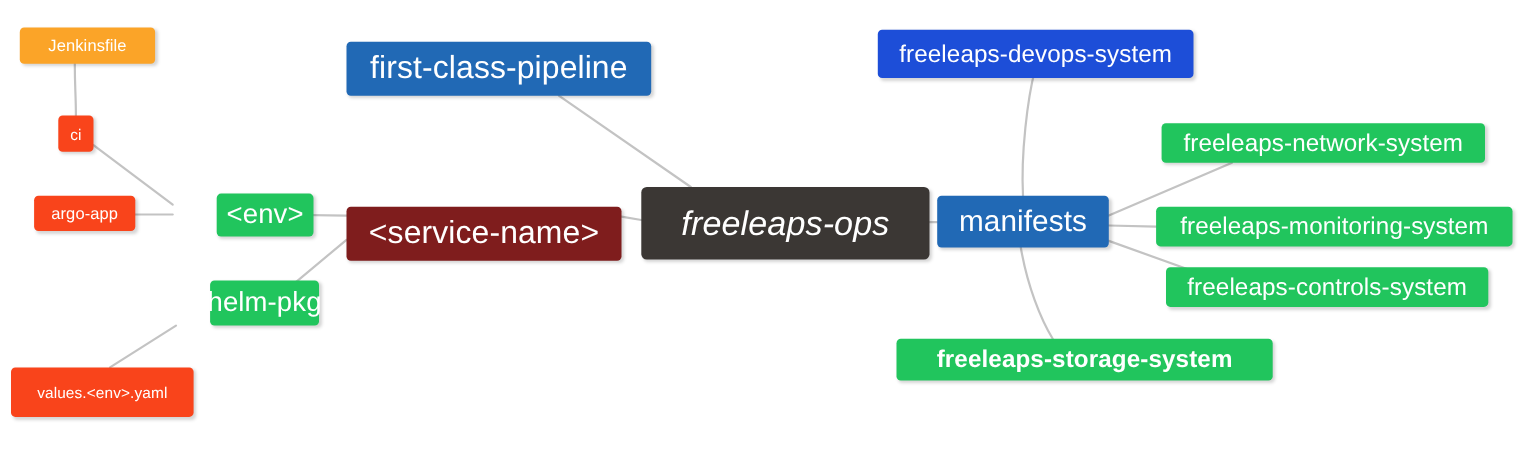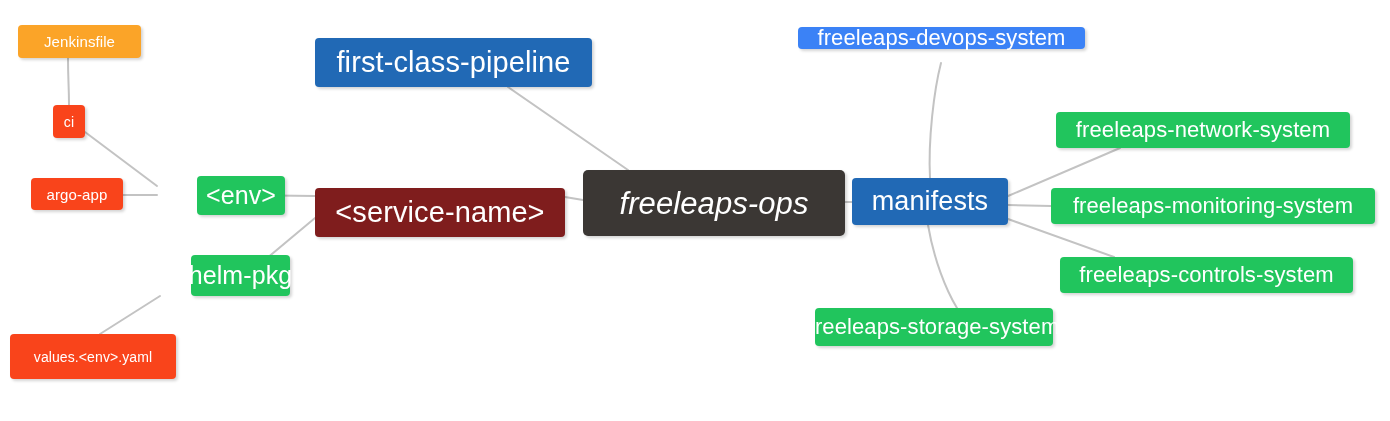--- a/index.html
+++ b/index.html
@@ -108,20 +108,20 @@
       <div class="mm-node lvl-orange" style="left: 18px; top: 25px; width: 123px; height: 33px; background: rgb(251, 164, 40);">Jenkinsfile</div>
       <div class="mm-node lvl-red-sm" style="left: 53px; top: 105px; width: 32px; height: 33px; background: rgb(249, 68, 27);">ci</div>
       <div class="mm-node lvl-red" style="left: 31px; top: 178px; width: 92px; height: 32px; background: rgb(249, 68, 27);">argo-app</div>
       <div class="mm-node lvl-green-mid" style="left: 157px; top: 176px; width: 88px; height: 39px; background: rgb(33, 197, 93);">&lt;env&gt;</div>
       <div class="mm-node lvl-green-mid" style="left: 151px; top: 255px; width: 99px; height: 41px; background: rgb(33, 197, 93);">helm-pkg</div>
       <div class="mm-node lvl-red-sm" style="left: 10px; top: 334px; width: 166px; height: 45px; background: rgb(249, 68, 27);">values.&lt;env&gt;.yaml</div>
       <div class="mm-node lvl-blue" style="left: 315px; top: 188px; width: 250px; height: 49px; background: #7f1d1d;">&lt;service-name&gt;</div>
       <div class="mm-node lvl-blue" style="left: 315px; top: 38px; width: 277px; height: 49px; background: rgb(33, 105, 181);">first-class-pipeline</div>
       <div class="mm-node lvl-root" style="left: 583px; top: 170px; width: 262px; height: 66px; background: rgb(59, 55, 52); font-style: italic;">freeleaps-ops</div>
       <div class="mm-node lvl-blue-mid" style="left: 852px; top: 178px; width: 156px; height: 47px; background: rgb(33, 105, 181);">manifests</div>
-      <div class="mm-node lvl-green" style="left: 798px; top: 27px; width: 287px; height: 22px; background: #3b82f6;">freeleaps-devops-system</div>
+      <div class="mm-node lvl-green" style="left: 798px; top: 27px; width: 287px; height: 44px; background: #1d4ed8;">freeleaps-devops-system</div>
       <div class="mm-node lvl-green" style="left: 1056px; top: 112px; width: 294px; height: 36px; background: rgb(33, 197, 93);">freeleaps-network-system</div>
       <div class="mm-node lvl-green" style="left: 1051px; top: 188px; width: 324px; height: 36px; background: rgb(33, 197, 93);">freeleaps-monitoring-system</div>
-      <div class="mm-node lvl-green" style="left: 1060px; top: 257px; width: 293px; height: 36px; background: rgb(33, 197, 93);">freeleaps-controls-system</div>
-      <div class="mm-node lvl-green" style="left: 815px; top: 308px; width: 238px; height: 38px; background: rgb(33, 197, 93);">freeleaps-storage-system</div>
+      <div class="mm-node lvl-green" style="left: 1060px; top: 243px; width: 293px; height: 36px; background: rgb(33, 197, 93);">freeleaps-controls-system</div>
+      <div class="mm-node lvl-green" style="left: 815px; top: 308px; width: 342px; height: 38px; background: rgb(33, 197, 93); font-weight: bold;">freeleaps-storage-system</div>
     </div>
 
 </div>
 
 </body></html>

